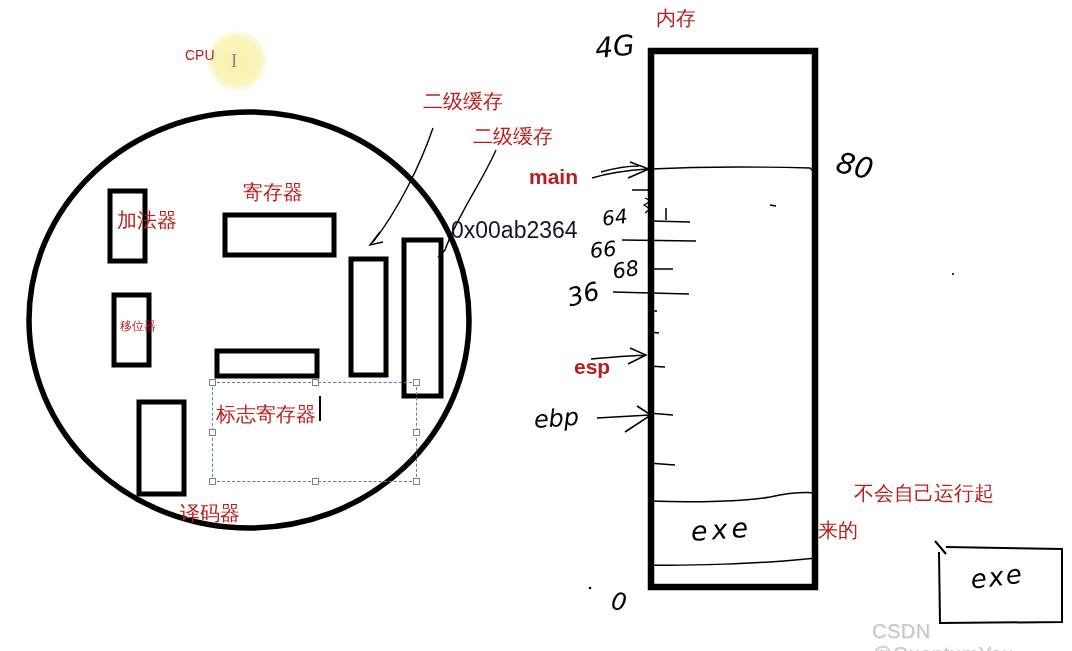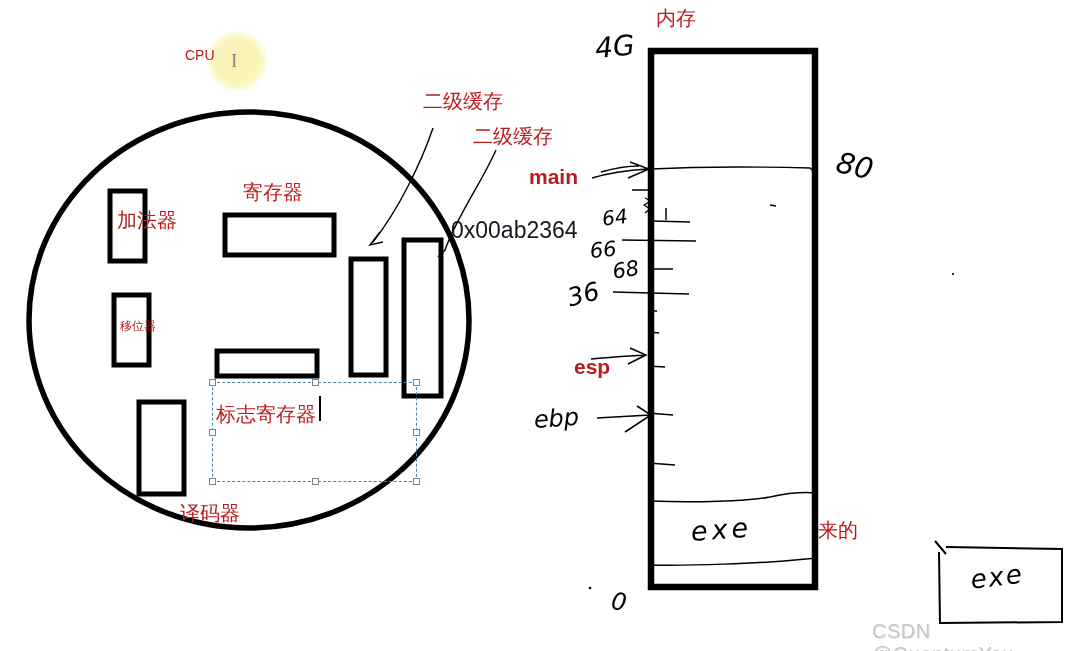--- a/index.html
+++ b/index.html
@@ -83,20 +83,21 @@
   <div class="hand" style="left:840px;top:148px;font-size:29px;transform:rotate(13deg);">80</div>
   <div class="hand" style="left:601px;top:209px;font-size:20px;transform:rotate(-7deg);">64</div>
   <div class="hand" style="left:589px;top:241px;font-size:21px;transform:rotate(-5deg);">66</div>
   <div class="hand" style="left:611px;top:262px;font-size:21px;transform:rotate(-9deg);">68</div>
   <div class="hand" style="left:565px;top:286px;font-size:25px;transform:rotate(-14deg);">36</div>
   <div class="label ptr" style="left:528px;top:355px;font-size:21px;margin-left:46px;">esp</div>
   <div class="hand" style="left:533px;top:408px;font-size:24px;transform:rotate(-4deg);">ebp</div>
   <div class="hand" style="left:690px;top:518px;font-size:27px;letter-spacing:4px;transform:rotate(-4deg);">exe</div>
   <div class="hand" style="left:613px;top:589px;font-size:24px;transform:rotate(8deg);">0</div>
 
+  <div class="label note" style="left:854px;top:482px;">不会自己运行起</div>
   <div class="label note" style="left:818px;top:519px;">来的</div>
   <div class="hand" style="left:969px;top:567px;font-size:26px;letter-spacing:2px;transform:rotate(-7deg);">exe</div>
 
   <div class="selection-box">
     <div class="handle" style="left:-4px;top:-4px;"></div>
     <div class="handle" style="left:99px;top:-4px;"></div>
     <div class="handle" style="right:-4px;top:-4px;"></div>
     <div class="handle" style="left:-4px;top:46px;"></div>
     <div class="handle" style="right:-4px;top:46px;"></div>
     <div class="handle" style="left:-4px;bottom:-4px;"></div>

